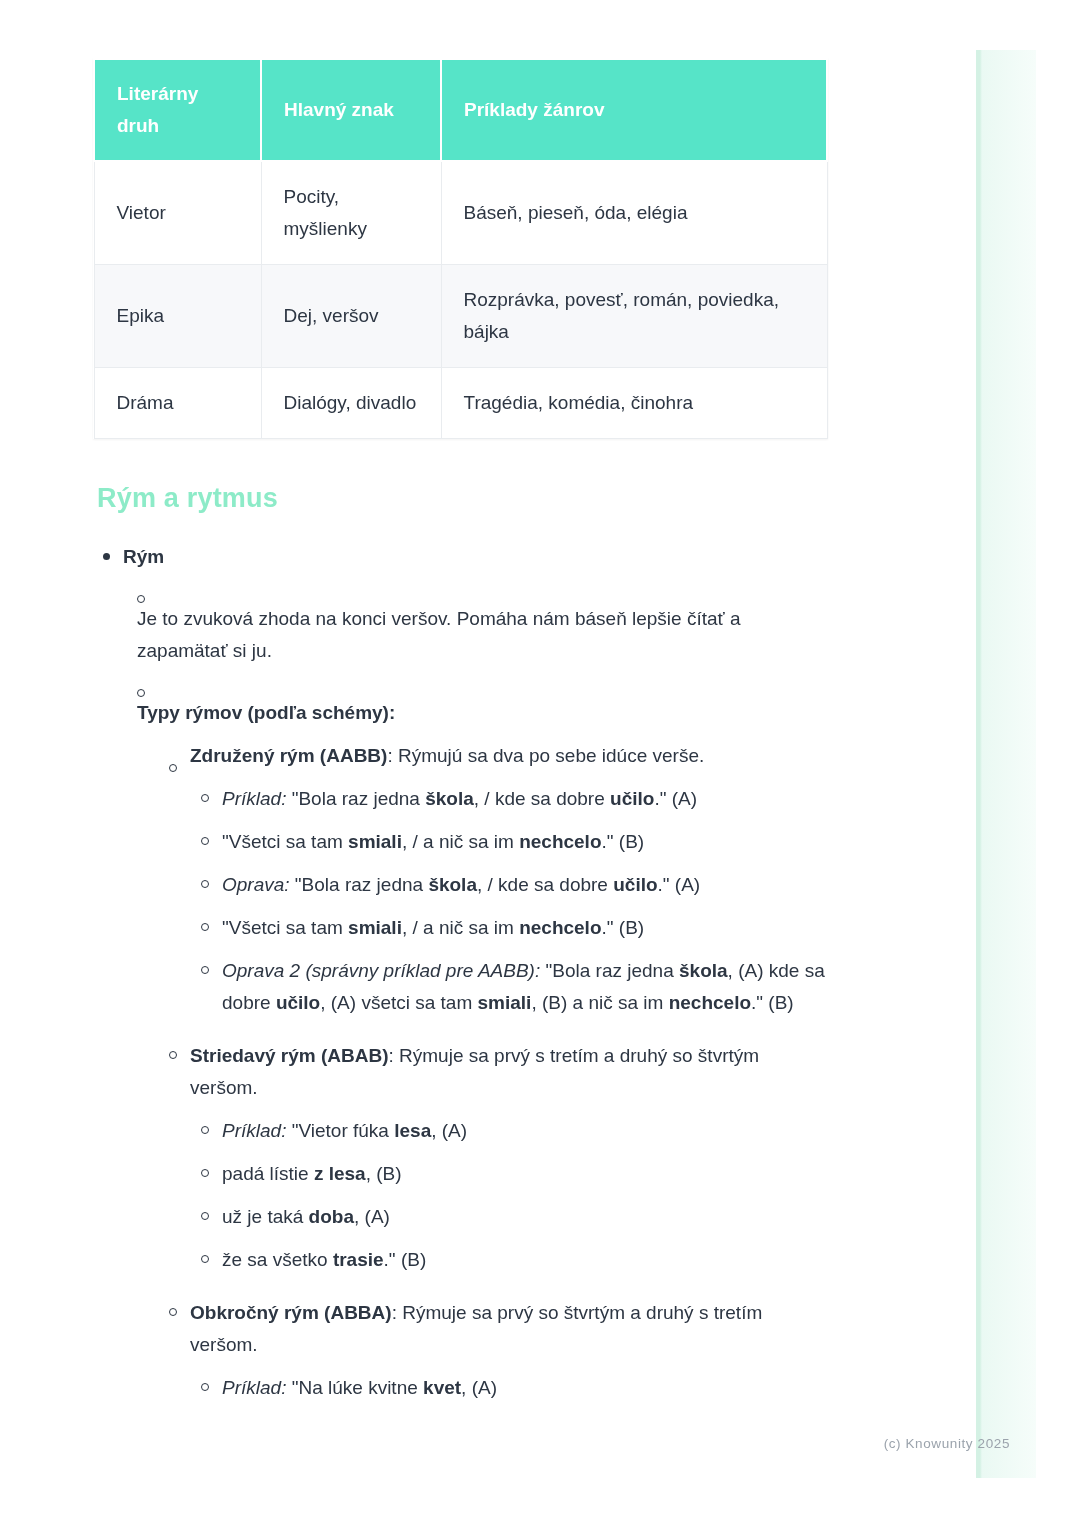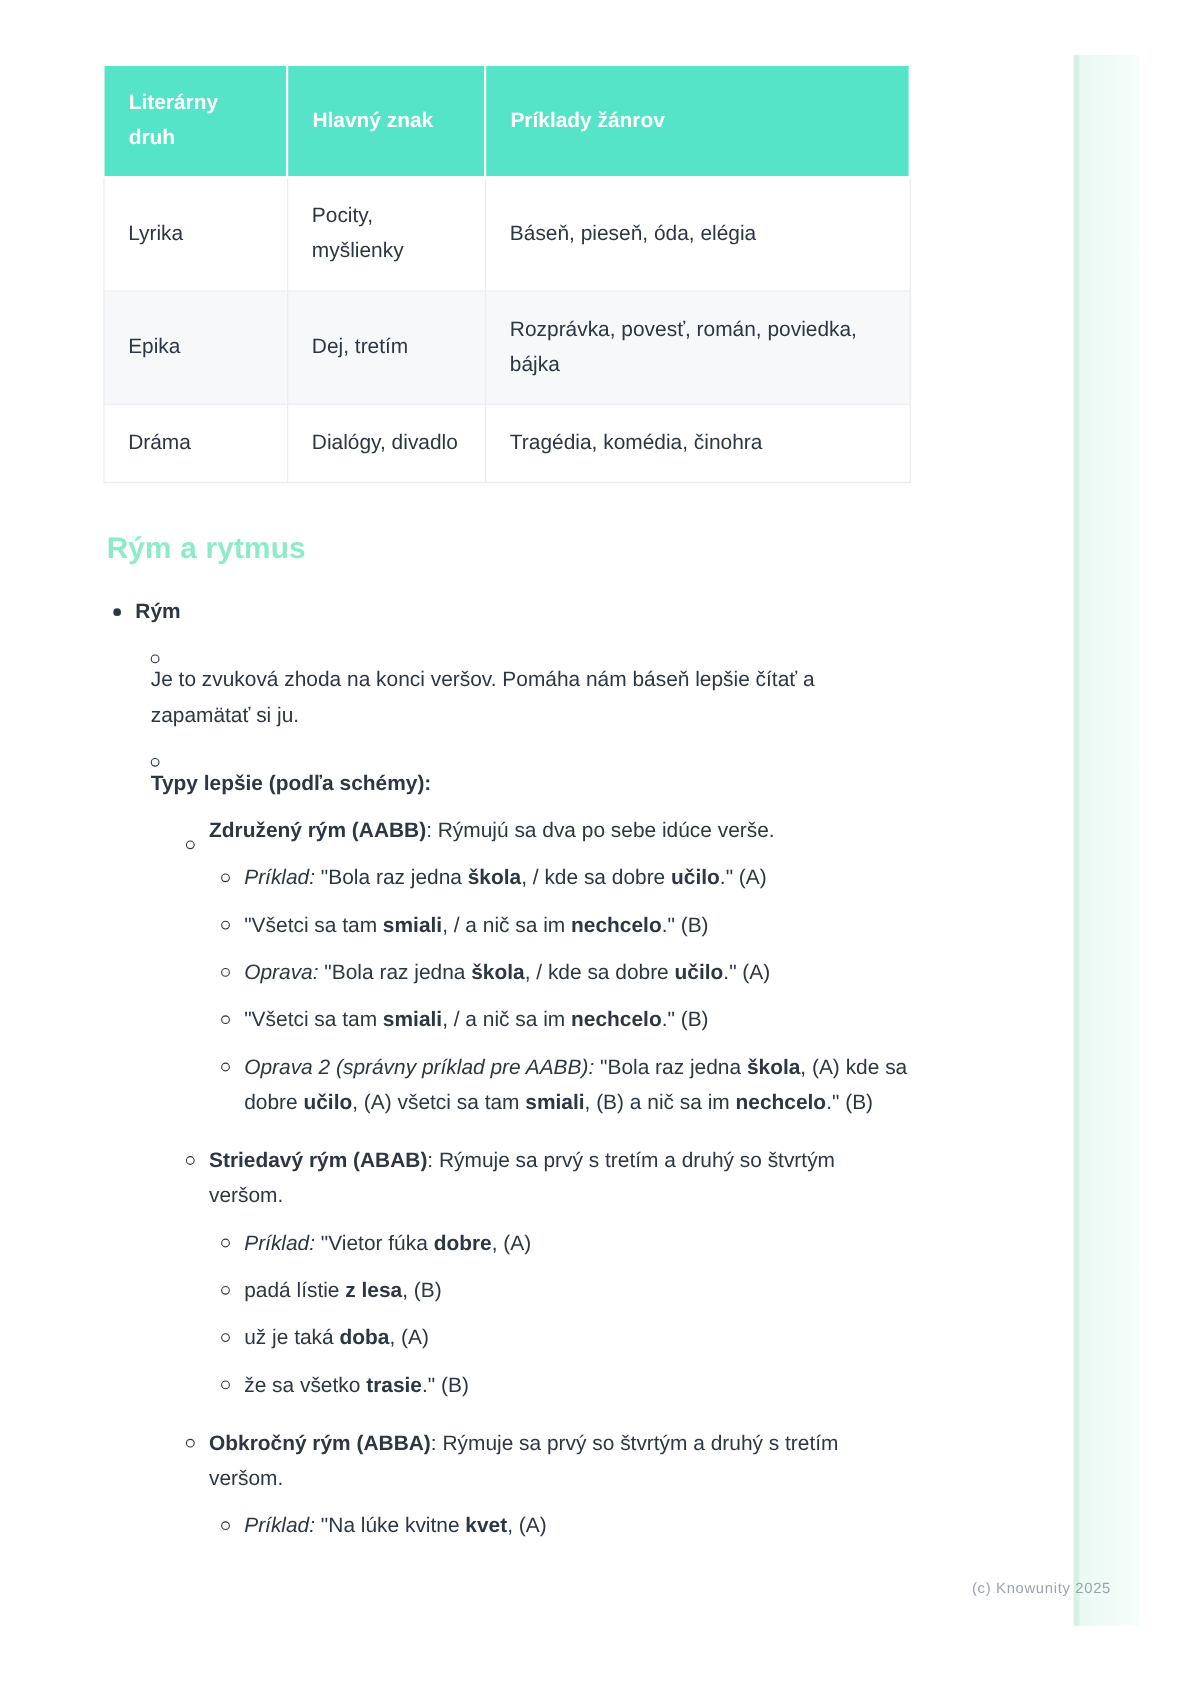--- a/index.html
+++ b/index.html
@@ -70,27 +70,27 @@
     </colgroup>
     <thead>
       <tr>
         <th>Literárny druh</th>
         <th>Hlavný znak</th>
         <th>Príklady žánrov</th>
       </tr>
     </thead>
     <tbody>
       <tr>
-        <td>Lyrika</td>
+        <td>Vietor</td>
         <td>Pocity, myšlienky</td>
         <td>Báseň, pieseň, óda, elégia</td>
       </tr>
       <tr class="alt">
         <td>Epika</td>
-        <td>Dej, tretím</td>
+        <td>Dej, veršov</td>
         <td>Rozprávka, povesť, román, poviedka, bájka</td>
       </tr>
       <tr>
         <td>Dráma</td>
         <td>Dialógy, divadlo</td>
         <td>Tragédia, komédia, činohra</td>
       </tr>
     </tbody>
   </table>
 
@@ -100,21 +100,21 @@
       <div class="li lvl1">
         <span class="marker disc"></span>
         <span class="txt"><span class="b">Rým</span></span>
       </div>
       <div class="li lvl2">
         <span class="marker ring"></span>
         <span class="txt"><span>Je to zvuková zhoda na konci veršov. Pomáha nám báseň lepšie čítať a zapamätať si ju.</span></span>
       </div>
       <div class="li lvl2">
         <span class="marker ring"></span>
-        <span class="txt"><span class="b">Typy lepšie (podľa schémy):</span></span>
+        <span class="txt"><span class="b">Typy rýmov (podľa schémy):</span></span>
       </div>
       <div class="li lvl3">
         <span class="marker ring"></span>
         <span class="txt"><span class="b">Združený rým (AABB)</span><span>: Rýmujú sa dva po sebe idúce verše.</span></span>
       </div>
       <div class="li lvl4">
         <span class="marker ring"></span>
         <span class="txt"><span class="i">Príklad:</span><span> "Bola raz jedna </span><span class="b">škola</span><span>, / kde sa dobre </span><span class="b">učilo</span><span>." (A)</span></span>
       </div>
       <div class="li lvl4">
@@ -132,21 +132,21 @@
       <div class="li lvl4">
         <span class="marker ring"></span>
         <span class="txt"><span class="i">Oprava 2 (správny príklad pre AABB):</span><span> "Bola raz jedna </span><span class="b">škola</span><span>, (A) kde sa dobre </span><span class="b">učilo</span><span>, (A) všetci sa tam </span><span class="b">smiali</span><span>, (B) a nič sa im </span><span class="b">nechcelo</span><span>." (B)</span></span>
       </div>
       <div class="li lvl3">
         <span class="marker ring"></span>
         <span class="txt"><span class="b">Striedavý rým (ABAB)</span><span>: Rýmuje sa prvý s tretím a druhý so štvrtým veršom.</span></span>
       </div>
       <div class="li lvl4">
         <span class="marker ring"></span>
-        <span class="txt"><span class="i">Príklad:</span><span> "Vietor fúka </span><span class="b">dobre</span><span>, (A)</span></span>
+        <span class="txt"><span class="i">Príklad:</span><span> "Vietor fúka </span><span class="b">lesa</span><span>, (A)</span></span>
       </div>
       <div class="li lvl4">
         <span class="marker ring"></span>
         <span class="txt"><span>padá lístie </span><span class="b">z lesa</span><span>, (B)</span></span>
       </div>
       <div class="li lvl4">
         <span class="marker ring"></span>
         <span class="txt"><span>už je taká </span><span class="b">doba</span><span>, (A)</span></span>
       </div>
       <div class="li lvl4">

